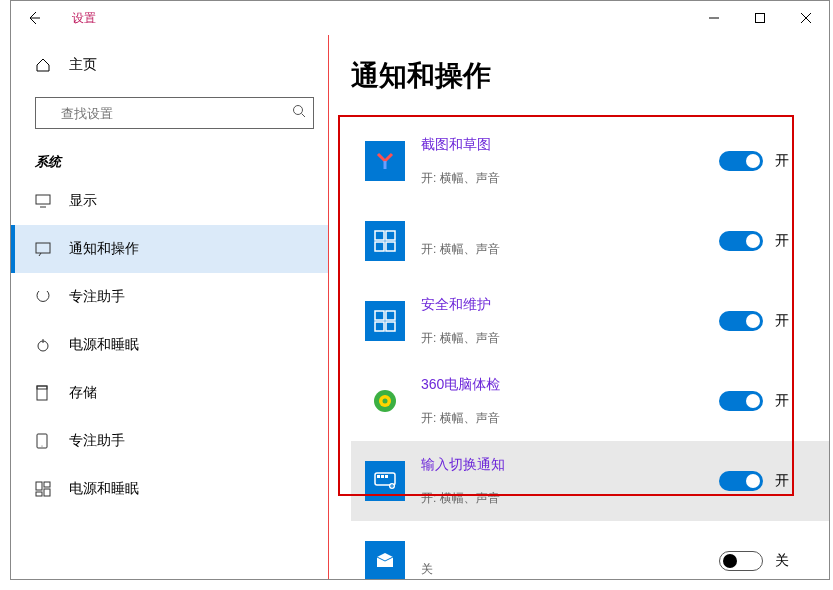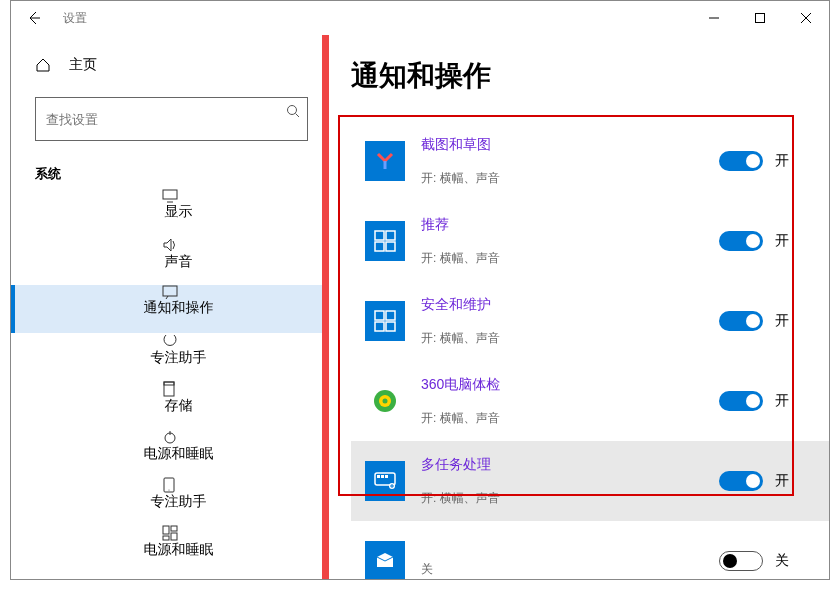--- a/index.html
+++ b/index.html
@@ -2,39 +2,39 @@
 <html><head>
 <meta charset="utf-8">
 <style>
 * { box-sizing: border-box; margin: 0; padding: 0; font-family: "Microsoft YaHei", "Segoe UI", sans-serif; }
 body { background: #fff; width: 833px; height: 590px; overflow: hidden; position: relative; }
 
 .window { position: absolute; left: 10px; top: 0; width: 820px; height: 580px; background: #fff; border: 1px solid #888; display: flex; flex-direction: column; }
 
 .titlebar { height: 34px; display: flex; align-items: center; position: relative; }
 .titlebar .back { width: 46px; height: 34px; display: flex; align-items: center; justify-content: center; cursor: pointer; }
-.titlebar .title { font-size: 12px; color: #737373; margin-left: 6px; }
+.titlebar .title { font-size: 12px; color: #be185d; margin-left: 15px; }
 .titlebar .controls { position: absolute; right: 0; top: 0; display: flex; }
 .titlebar .controls .ctrl { width: 46px; height: 34px; display: flex; align-items: center; justify-content: center; cursor: pointer; }
 
 .body { flex: 1; display: flex; overflow: hidden; }
 
-.sidebar { width: 318px; border-right: 7px solid #ef4444; padding: 0; overflow-y: auto; position: relative; }
+.sidebar { width: 318px; border-right: 1px solid #ef4444; padding: 0; overflow-y: auto; position: relative; }
 .sidebar-inner { padding: 8px 0 0 0; }
 .home-row { display: flex; align-items: center; height: 44px; padding-left: 24px; font-size: 14px; cursor: pointer; }
 .home-row .ico { width: 20px; margin-right: 14px; display: flex; align-items: center; }
 
 .search-wrap { padding: 10px 14px 16px 24px; }
 .search { position: relative; }
-.search input { width: 100%; height: 44px; border: 1px solid #666; padding: 0 30px 0 10px; font-size: 13px; background: #fff; }
+.search input { width: 100%; height: 32px; border: 1px solid #666; padding: 0 30px 0 25px; font-size: 13px; background: #fff; }
 .search .sicn { position: absolute; right: 8px; top: 7px; color: #555; }
 
-.section-title { font-size: 13px; font-weight: 600; padding: 8px 24px 6px; }
-
-.nav-item { display: flex; align-items: center; height: 48px; padding-left: 24px; font-size: 14px; cursor: pointer; position: relative; flex-direction: column; }
+.section-title { font-size: 13px; font-weight: 600; padding: 8px 24px 6px; font-style: italic; }
+
+.nav-item { display: flex; align-items: center; height: 48px; padding-left: 24px; font-size: 14px; cursor: pointer; position: relative; }
 .nav-item .ico { width: 20px; margin-right: 14px; display: flex; align-items: center; color: #333; }
 .nav-item.selected { background: #dbeaf9; }
 .nav-item.selected::before { content: ""; position: absolute; left: 0; top: 0; bottom: 0; width: 4px; background: #0078d4; }
 
 .content { flex: 1; padding: 22px 0 0 22px; overflow-y: auto; position: relative; }
 .content h1 { font-size: 28px; font-weight: 600; margin-bottom: 26px; }
 
 .app-list { position: relative; }
 .app-list .highlight-box { position: absolute; border: 2px solid #d40000; left: -13px; top: -6px; width: 456px; height: 381px; pointer-events: none; z-index: 5; }
 
@@ -116,63 +116,54 @@
         <div id="nav-list">
             <div class="nav-item">
               <span class="ico">
                 <svg width="16" height="14" viewBox="0 0 16 14">
                   <rect x="1" y="1" width="14" height="9" stroke="#333" fill="none"></rect>
                   <path d="M5 13 H11" stroke="#333"></path>
                 </svg>
               </span>
               <span>显示</span>
             </div>
-            <div class="nav-item">
-              <span class="ico">
-                <svg width="16" height="16" viewBox="0 0 16 16">
-                  <path d="M2 6 H5 L9 2 V14 L5 10 H2 Z" stroke="#333" fill="none"></path>
-                  <path d="M11 4 Q14 8 11 12" stroke="#333" fill="none"></path>
-                </svg>
-              </span>
-              <span>声音</span>
-            </div>
             <div class="nav-item selected">
               <span class="ico">
                 <svg width="16" height="14" viewBox="0 0 16 14">
                   <rect x="1" y="1" width="14" height="10" stroke="#333" fill="none"></rect>
                   <path d="M4 14 L6 11" stroke="#333"></path>
                 </svg>
               </span>
               <span>通知和操作</span>
             </div>
             <div class="nav-item">
               <span class="ico">
                 <svg width="16" height="16" viewBox="0 0 16 16">
                   <path d="M4 2 A6 6 0 1 0 12 2" stroke="#333" fill="none"></path>
                 </svg>
               </span>
               <span>专注助手</span>
             </div>
             <div class="nav-item">
               <span class="ico">
+                <svg width="16" height="16" viewBox="0 0 16 16">
+                  <circle cx="8" cy="9" r="5" stroke="#333" fill="none"></circle>
+                  <path d="M8 2 V6" stroke="#333"></path>
+                </svg>
+              </span>
+              <span>电源和睡眠</span>
+            </div>
+            <div class="nav-item">
+              <span class="ico">
                 <svg width="14" height="16" viewBox="0 0 14 16">
                   <rect x="2" y="1" width="10" height="14" stroke="#333" fill="none"></rect>
                   <rect x="2" y="1" width="10" height="3" stroke="#333" fill="none"></rect>
                 </svg>
               </span>
               <span>存储</span>
-            </div>
-            <div class="nav-item">
-              <span class="ico">
-                <svg width="16" height="16" viewBox="0 0 16 16">
-                  <circle cx="8" cy="9" r="5" stroke="#333" fill="none"></circle>
-                  <path d="M8 2 V6" stroke="#333"></path>
-                </svg>
-              </span>
-              <span>电源和睡眠</span>
             </div>
             <div class="nav-item">
               <span class="ico">
                 <svg width="14" height="16" viewBox="0 0 14 16">
                   <rect x="2" y="1" width="10" height="14" rx="1" stroke="#333" fill="none"></rect>
                   <circle cx="7" cy="13" r="0.5" fill="#333"></circle>
                 </svg>
               </span>
               <span>专注助手</span>
             </div>
@@ -217,21 +208,20 @@
             <div class="app-row">
               <div class="app-icon" style="">
                 <svg width="24" height="24" viewBox="0 0 24 24">
                   <rect x="2" y="2" width="9" height="9" stroke="#fff" fill="none" stroke-width="1.5"></rect>
                   <rect x="13" y="2" width="9" height="9" stroke="#fff" fill="none" stroke-width="1.5"></rect>
                   <rect x="2" y="13" width="9" height="9" stroke="#fff" fill="none" stroke-width="1.5"></rect>
                   <rect x="13" y="13" width="9" height="9" stroke="#fff" fill="none" stroke-width="1.5"></rect>
                 </svg>
               </div>
               <div class="app-text">
-                <div class="app-name">推荐</div>
                 <div class="app-sub">开: 横幅、声音</div>
               </div>
               <div class="toggle-wrap">
                 <div class="toggle on">
                   <div class="knob"></div>
                 </div>
                 <span class="toggle-label">开</span>
               </div>
             </div>
             <div class="app-row">
@@ -278,21 +268,21 @@
                 <svg width="24" height="20" viewBox="0 0 24 20">
                   <rect x="2" y="2" width="20" height="12" rx="2" stroke="#fff" fill="none" stroke-width="1.5"></rect>
                   <rect x="4" y="4" width="3" height="3" fill="#fff"></rect>
                   <rect x="8" y="4" width="3" height="3" fill="#fff"></rect>
                   <rect x="12" y="4" width="3" height="3" fill="#fff"></rect>
                   <circle cx="19" cy="15" r="3" fill="#fff"></circle>
                   <path d="M19 13 V17 M17 15 H21" stroke="#0078d4" stroke-width="1"></path>
                 </svg>
               </div>
               <div class="app-text">
-                <div class="app-name">多任务处理</div>
+                <div class="app-name">输入切换通知</div>
                 <div class="app-sub">开: 横幅、声音</div>
               </div>
               <div class="toggle-wrap">
                 <div class="toggle on">
                   <div class="knob"></div>
                 </div>
                 <span class="toggle-label">开</span>
               </div>
             </div>
             <div class="app-row">

